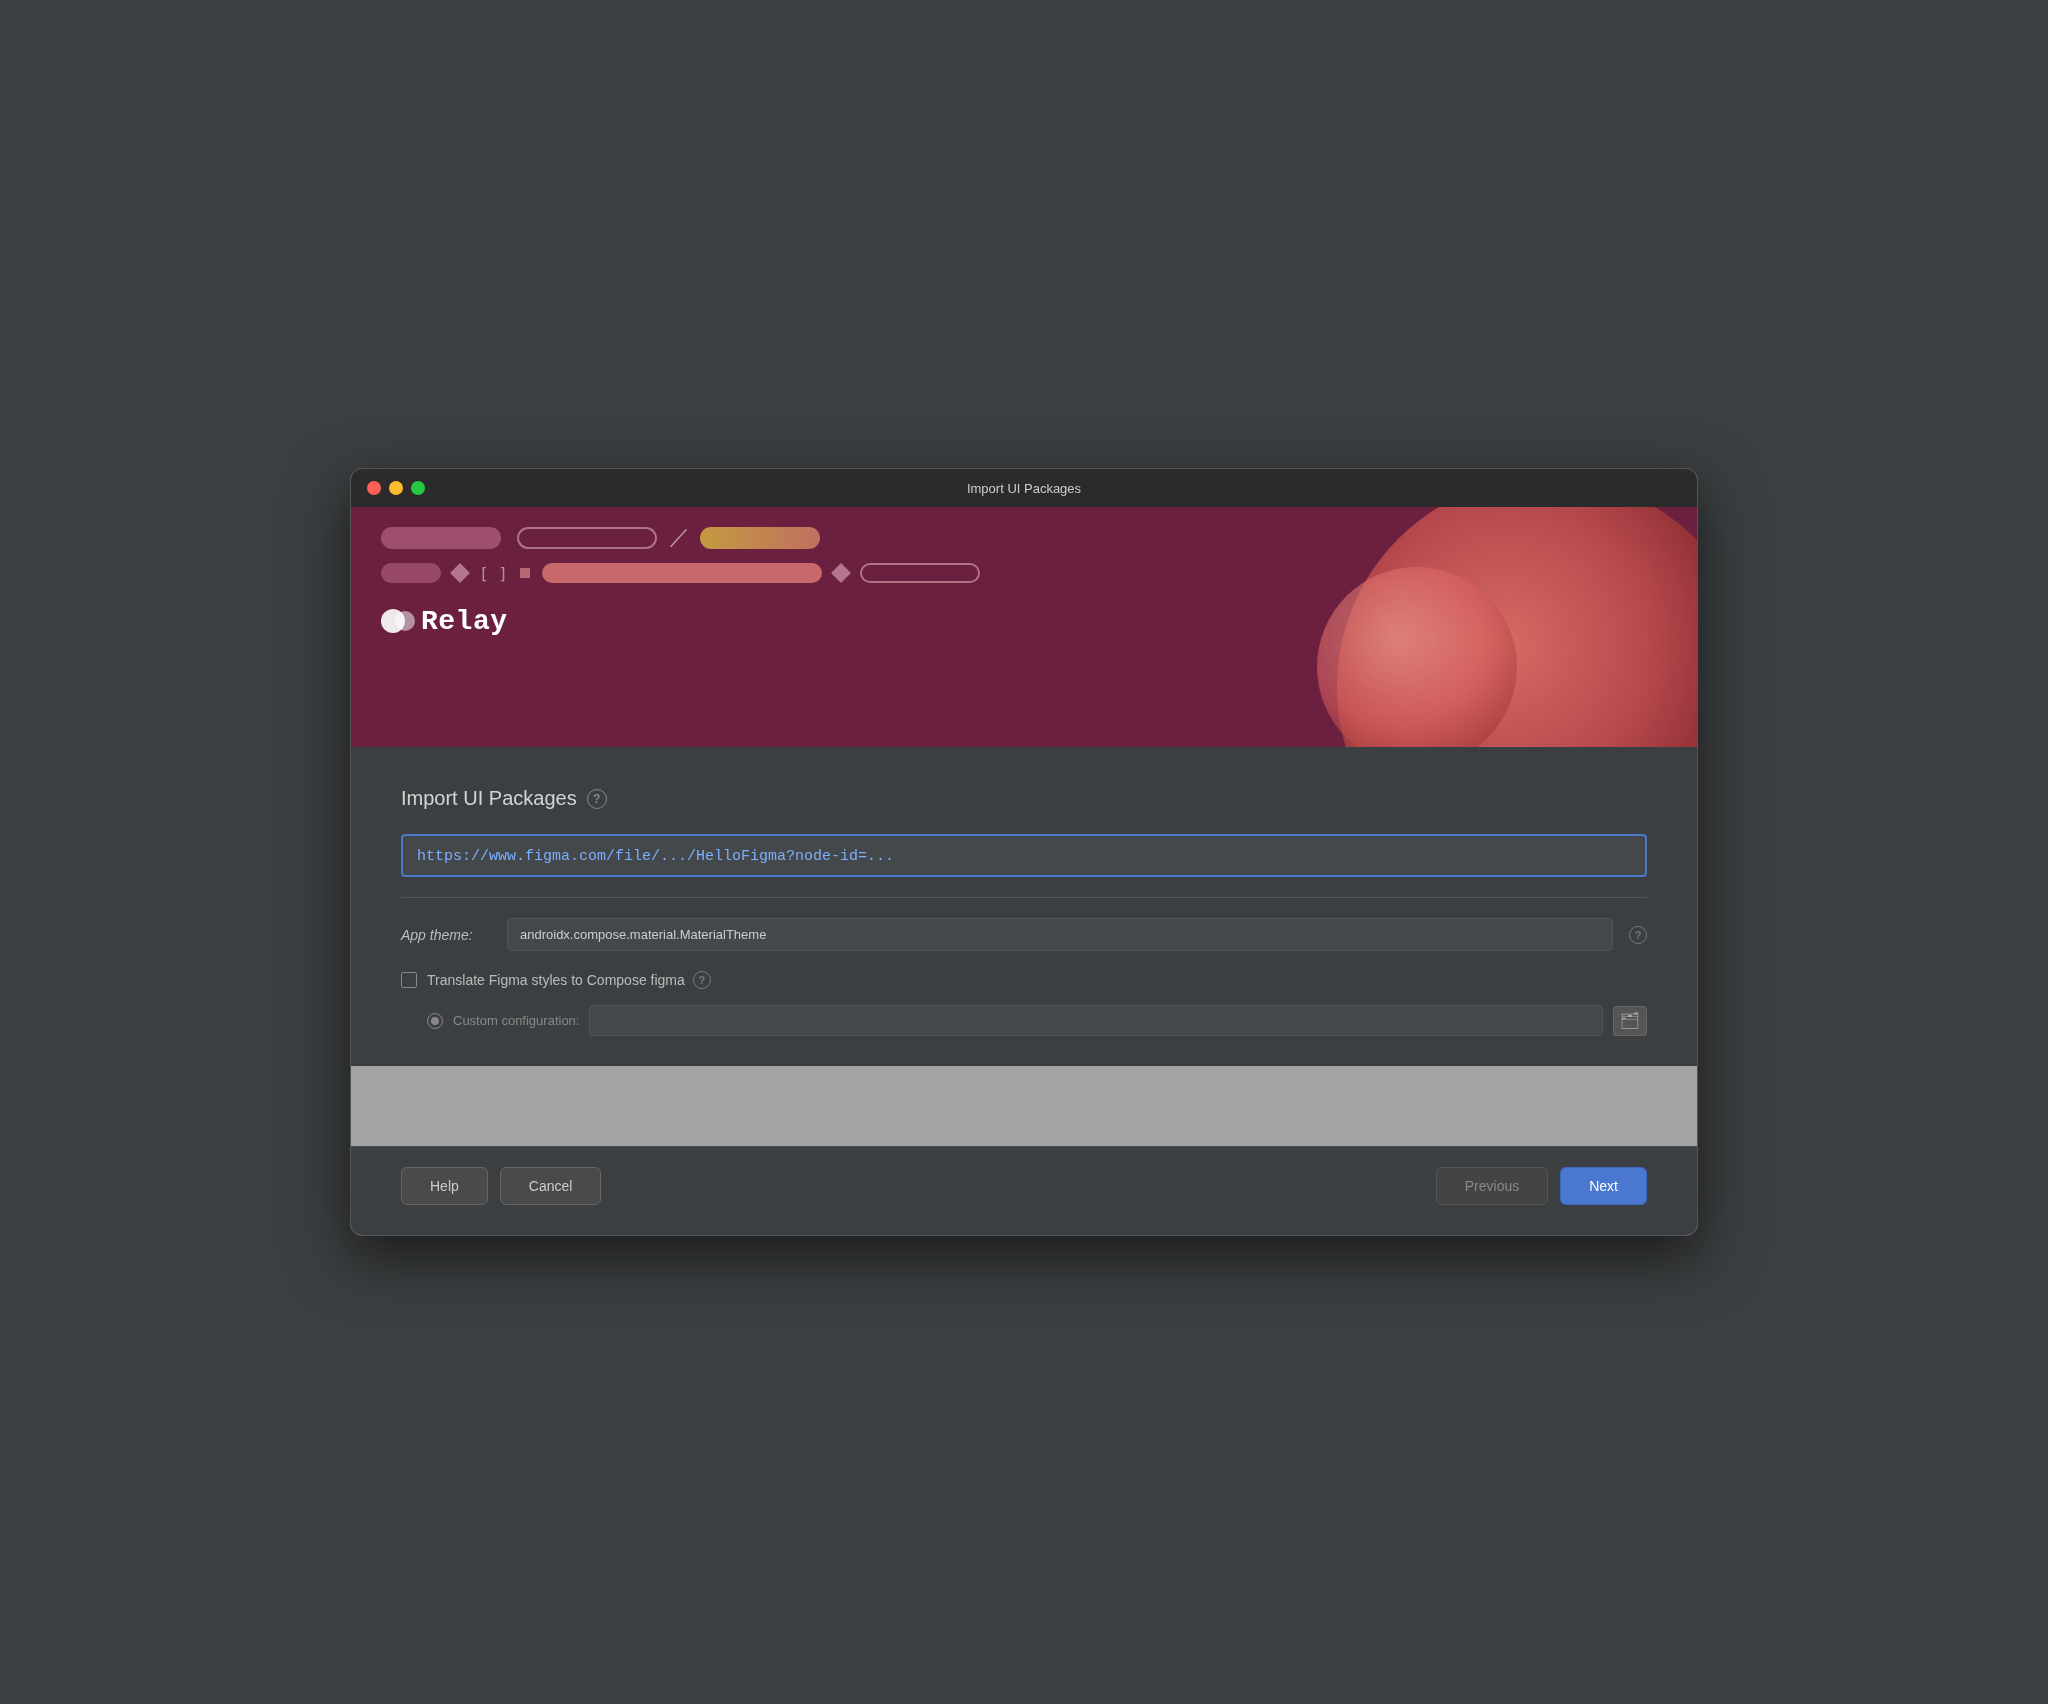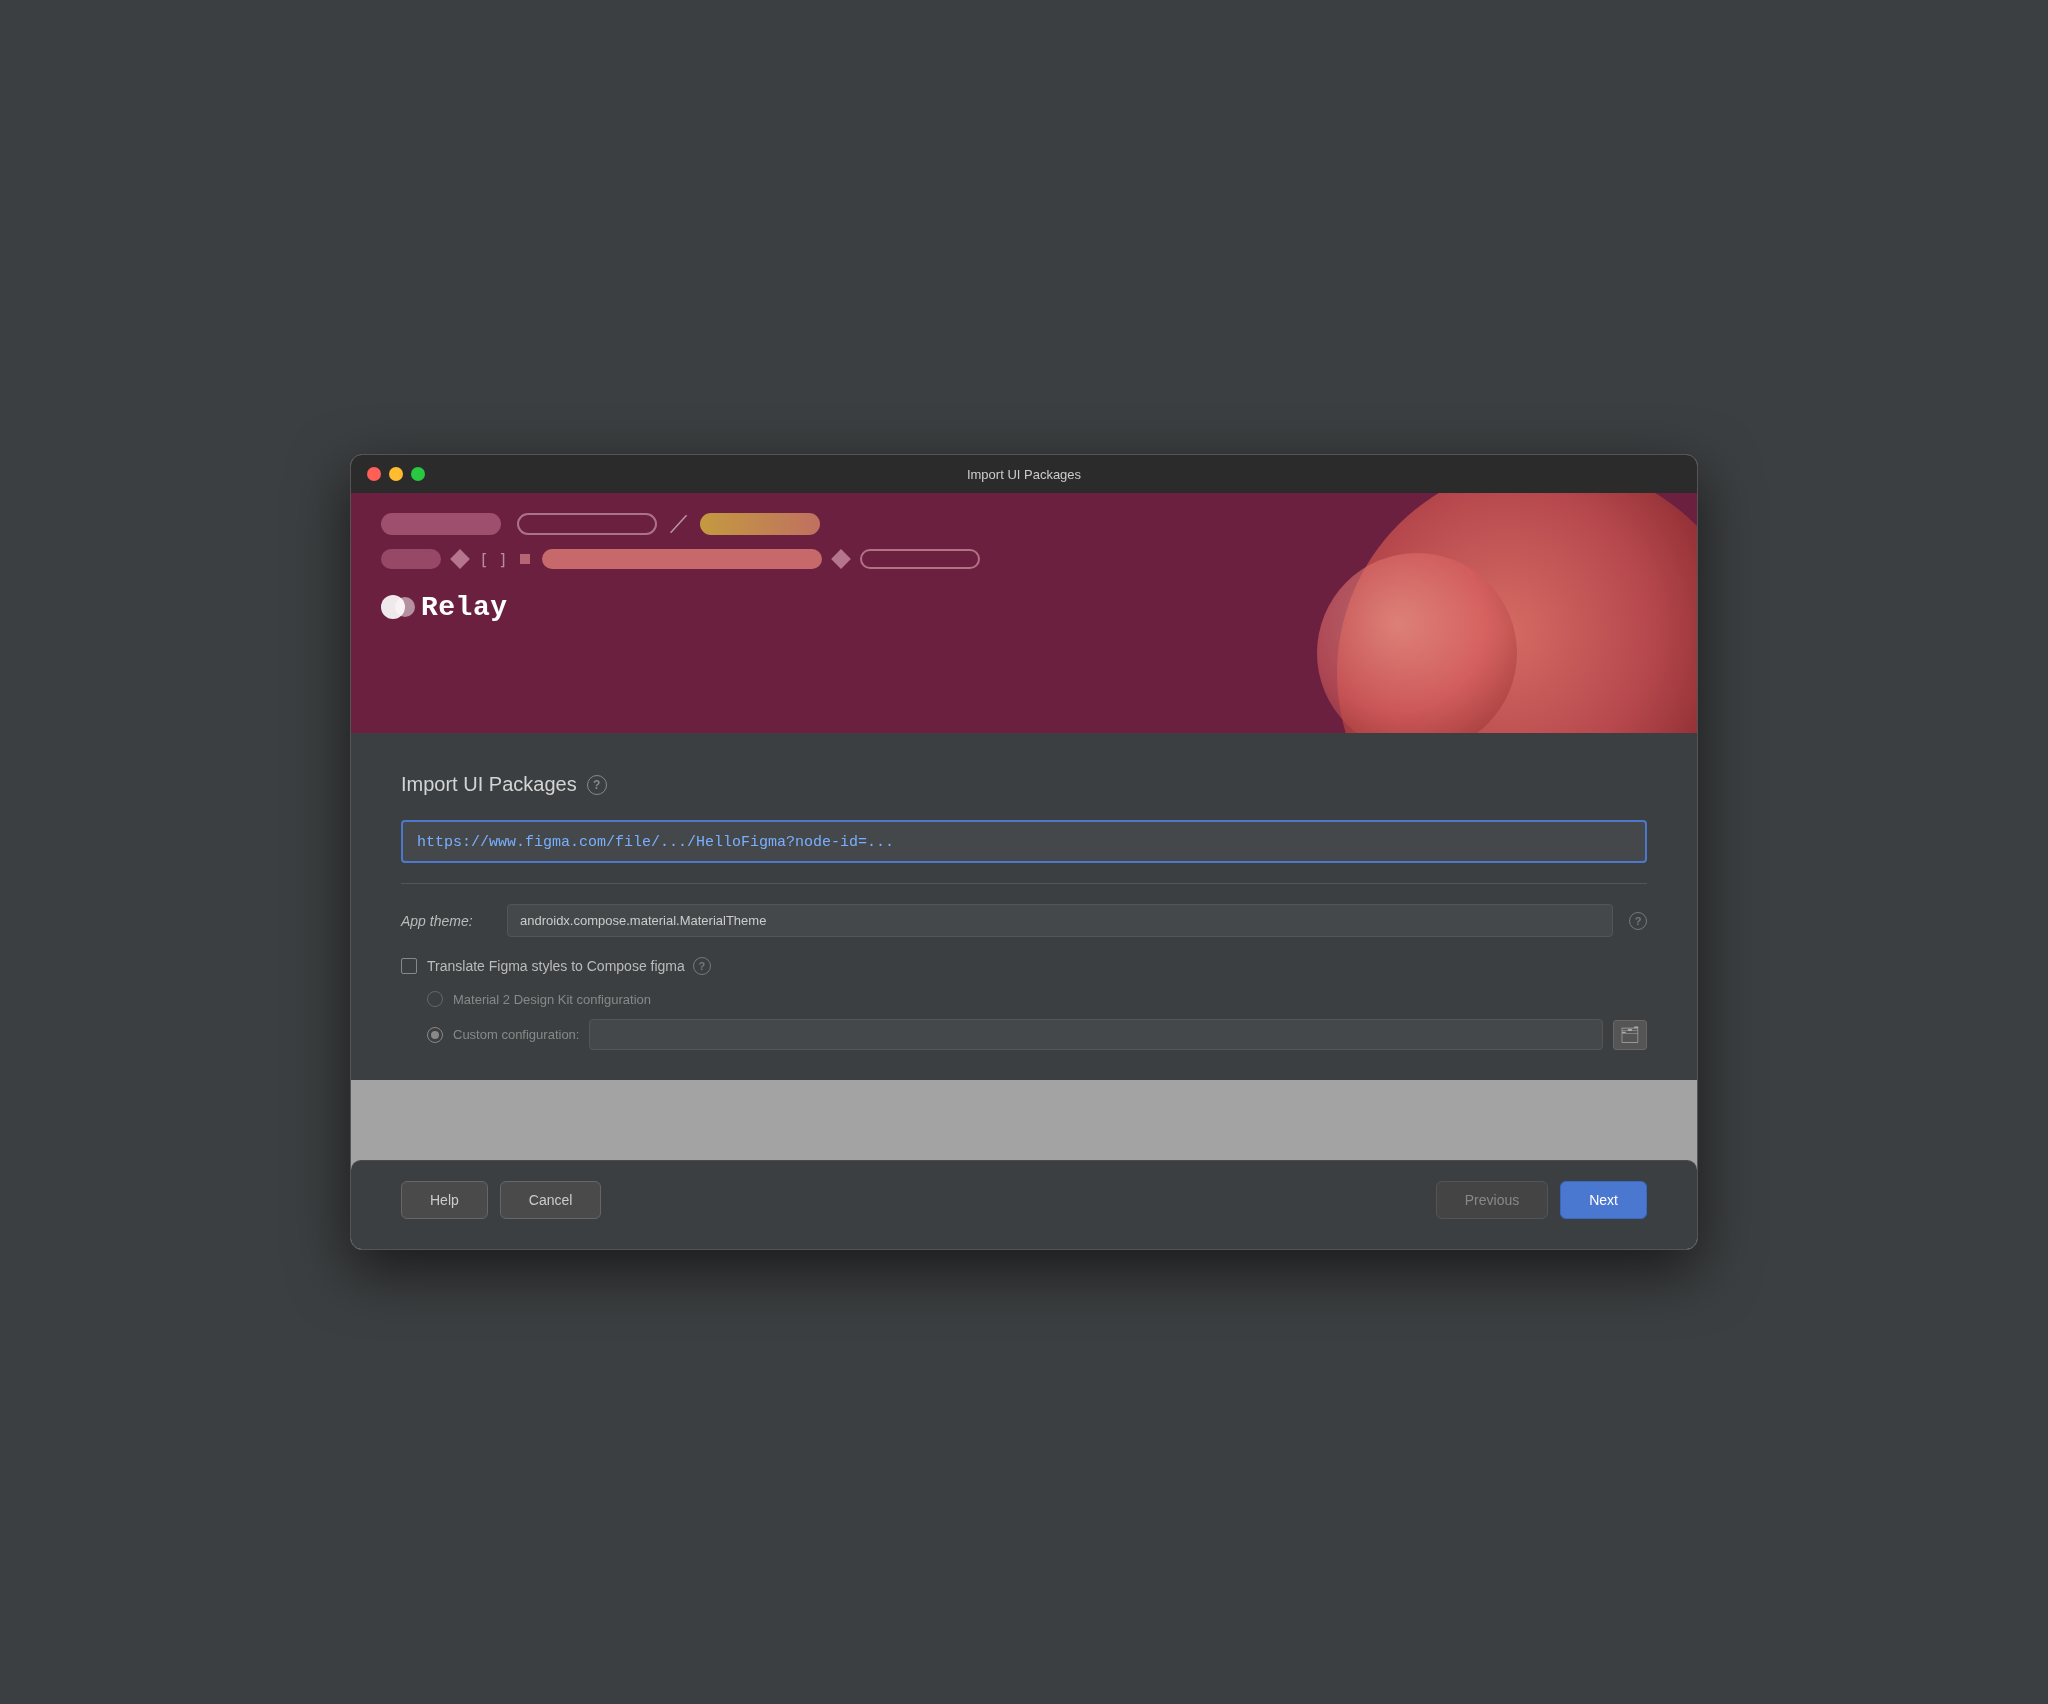--- a/index.html
+++ b/index.html
@@ -409,21 +409,20 @@
 
     
     .footer {
       display: flex;
       align-items: center;
       justify-content: space-between;
       padding: 20px 50px 30px 50px;
       background: #3c3f41;
       border-top: 1px solid #4a4a4a;
       margin-top: 80px;
-      border-radius: 10px;
     }
 
     .footer-left {
       display: flex;
       gap: 12px;
     }
 
     .footer-right {
       display: flex;
       gap: 12px;
@@ -529,24 +528,20 @@
         <span>Translate Figma styles to Compose figma</span>
         <div class="help-icon-small">
           <span>?</span>
         </div>
       </label>
     </div>
 
     <div class="radio-group">
 
 
-      <div class="radio-row">
-        <input type="radio" class="radio" name="design-kit" style="">
-        <span class="radio-label">Material 2 Design Kit configuration</span>
-      </div>
 
       <div class="radio-row custom-config-row">
         <input type="radio" class="radio selected" name="design-kit" checked="" style="">
         <span class="radio-label">Custom configuration:</span>
         <input class="custom-config-input" type="text" value="" style="">
         <div class="folder-button">
           <span>🗂</span>
         </div>
       </div>
     </div>

